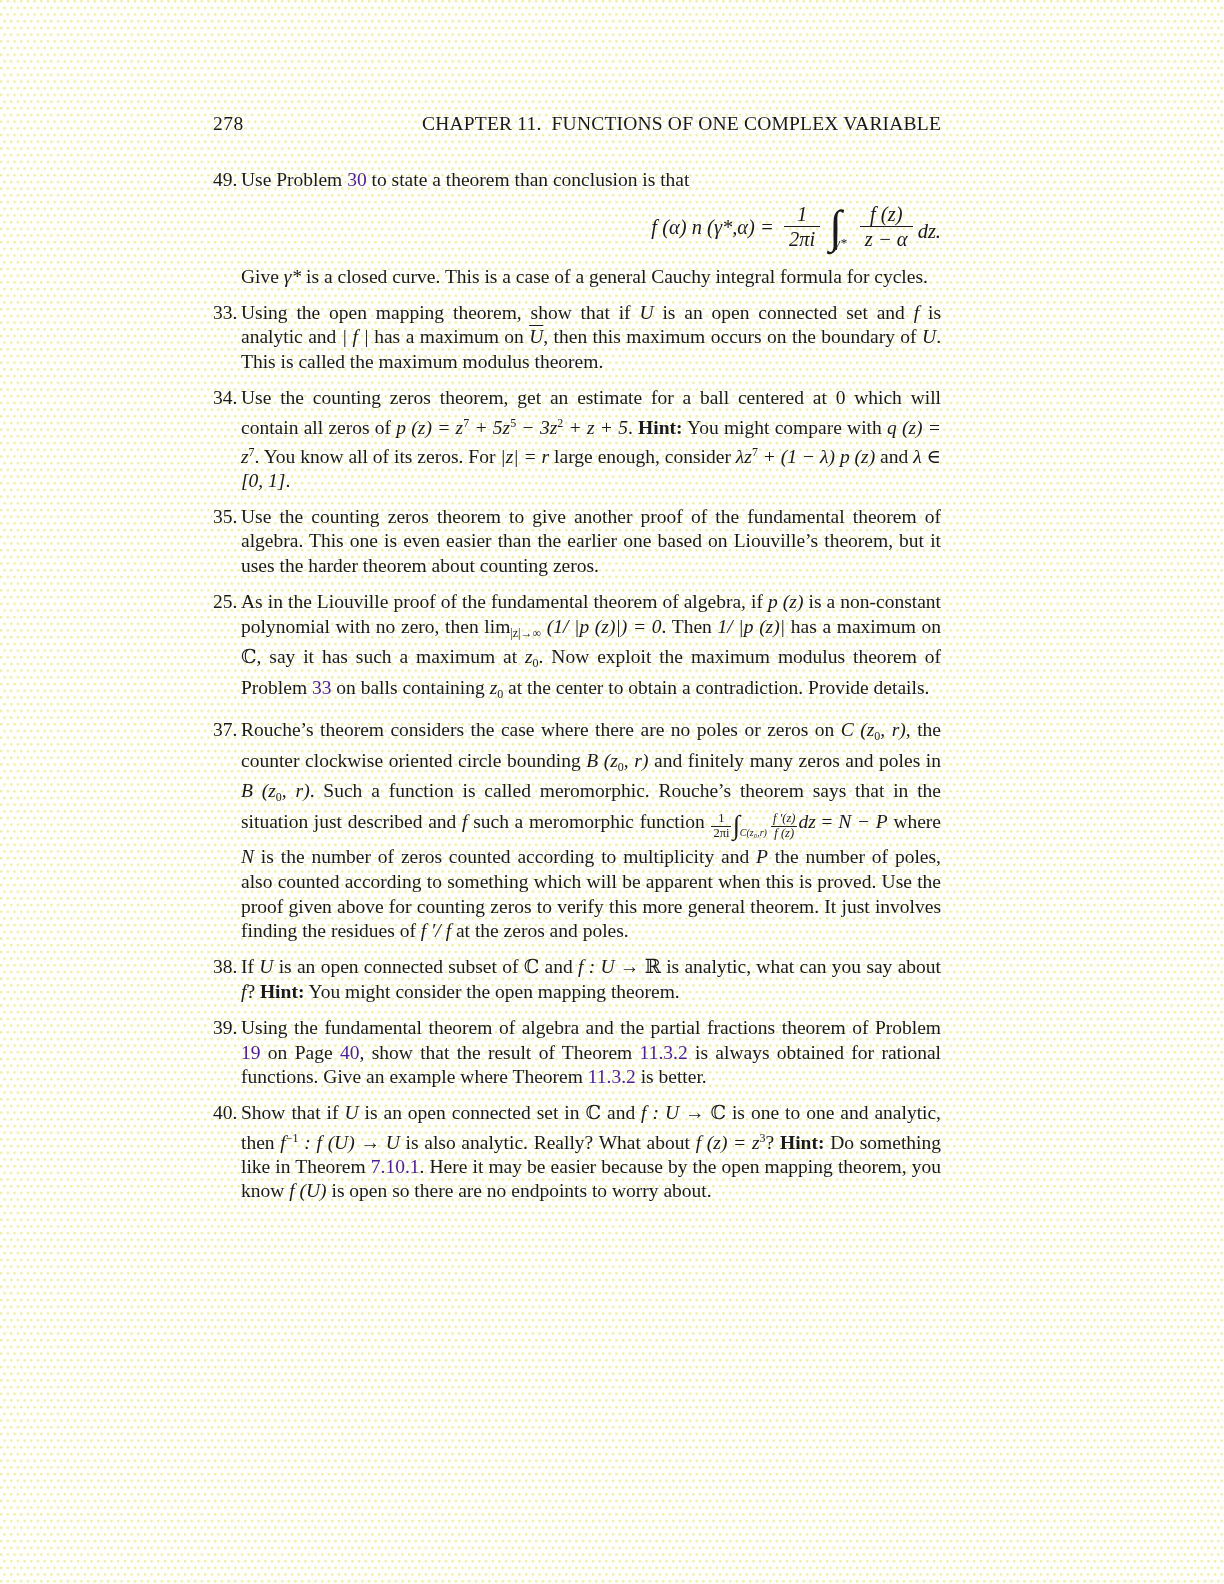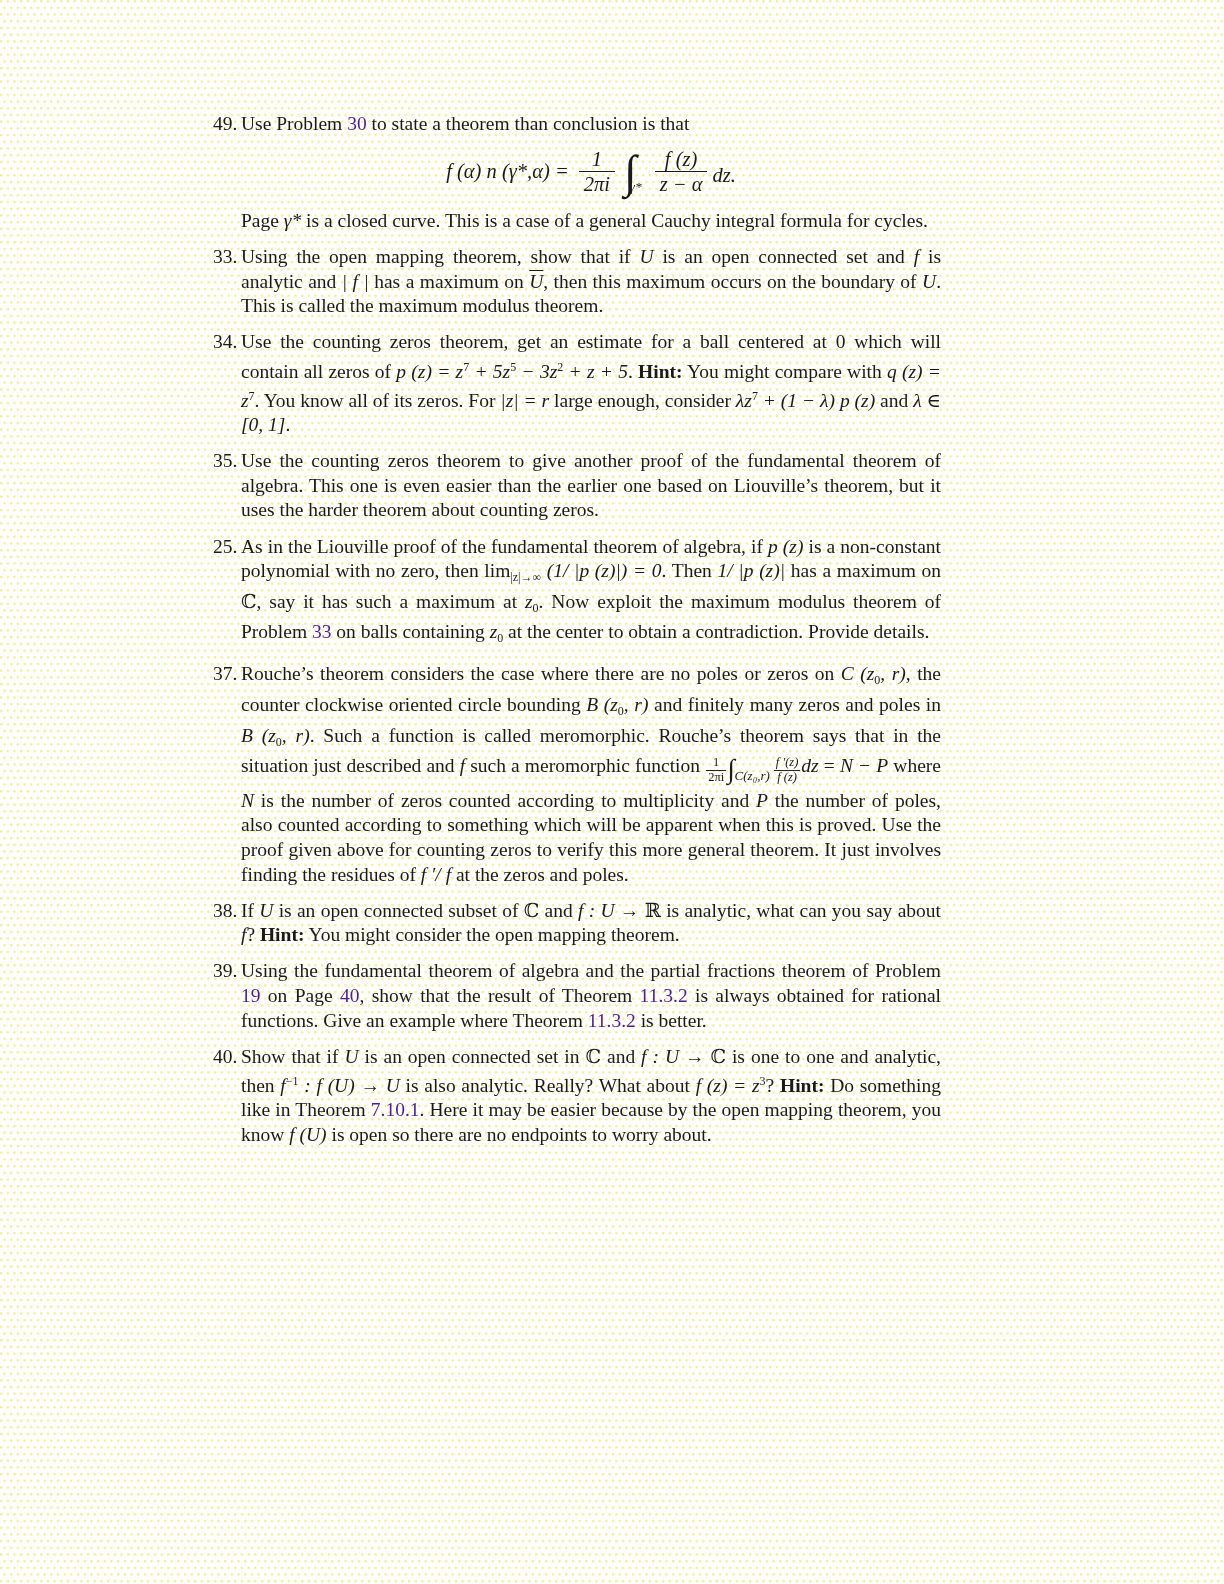--- a/index.html
+++ b/index.html
@@ -24,59 +24,63 @@
   .prob{display:flex;margin-bottom:11.5px;}
   .plabel{width:28px;flex:none;}
   .ptext{flex:1;text-align:justify;}
   .ppar{margin:0;}
   .it{font-style:italic;}
   .bd{font-weight:bold;}
   .lnk{color:#4c1d95;cursor:pointer;}
   .ovl{text-decoration:overline;}
   .msup{font-size:12px;vertical-align:6.5px;font-style:normal;}
   .msub{font-size:12px;vertical-align:-4px;font-style:normal;}
-  .isb{font-size:13px;vertical-align:-8px;margin-right:3px;font-style:italic;}
+  .isb{font-size:10px;vertical-align:-8px;margin-right:3px;font-style:italic;}
   .intg{font-size:27px;line-height:0;vertical-align:-6px;font-style:normal;}
   .ifrac{display:inline-block;font-size:12.5px;line-height:1.1;text-align:center;vertical-align:-9px;margin:0 1px;}
   .ifrac .fn{display:block;padding:0 2px;}
   .ifrac .fd{display:block;padding:0 2px;border-top:1px solid #222;}
-  .eqrow{display:flex;justify-content:center;align-items:center;margin:10px 0 13px;text-align:left;}
+  .eqrow{display:flex;justify-content:flex-end;align-items:center;margin:10px 0 13px;text-align:left;}
   .eqpc{font-size:20.5px;}
   .eqlhs{margin-right:8px;}
   .eqtail{margin-left:3px;margin-top:8px;}
   .dfrac{display:inline-block;text-align:center;font-size:20.5px;line-height:1.18;margin:0 2px;}
   .dfrac .fn{display:block;padding:0 5px;}
   .dfrac .fd{display:block;padding:0 5px;border-top:1.3px solid #1a1a1a;}
   .bigint{font-size:46px;line-height:0.5;margin-left:7px;font-style:normal;}
   .bigintsub{font-size:13.5px;position:relative;top:16px;left:-7px;margin-right:4px;}
 </style>
 </head>
 <body>
 
 <div class="page">
+  <div class="pagehead">
+    <span class="pnum">278</span>
+    <span class="ptitle">CHAPTER 11. FUNCTIONS OF ONE COMPLEX VARIABLE</span>
+  </div>
   <div class="plist">
       <div class="prob">
         <span class="plabel">49.</span>
         <div class="ptext">
           <div class="ppar"><span>Use Problem </span><span class="lnk">30</span><span> to state a theorem than conclusion is that</span></div>
           <div class="eqrow">
             <span class="it eqpc eqlhs">f (α) n (γ*,α) =</span>
             <span class="dfrac it">
               <span class="fn">1</span>
               <span class="fd">2πi</span>
             </span>
             <span class="bigint">∫</span>
             <span class="bigintsub it">γ*</span>
             <span class="dfrac it">
               <span class="fn">f (z)</span>
               <span class="fd">z − α</span>
             </span>
             <span class="it eqpc eqtail">dz.</span>
           </div>
-          <div class="ppar"><span>Page </span><span class="it">γ*</span><span> is a closed curve. This is a case of a general Cauchy integral formula for cycles.</span></div>
+          <div class="ppar"><span>Give </span><span class="it">γ*</span><span> is a closed curve. This is a case of a general Cauchy integral formula for cycles.</span></div>
         </div>
       </div>
       <div class="prob">
         <span class="plabel">33.</span>
         <div class="ptext">
           <div class="ppar"><span>Using the open mapping theorem, show that if </span><span class="it">U</span><span> is an open connected set and </span><span class="it">f</span><span> is analytic and </span><span class="it">| f |</span><span> has a maximum on </span><span class="it ovl">U</span><span>, then this maximum occurs on the boundary of </span><span class="it">U</span><span>. This is called the maximum modulus theorem.</span></div>
         </div>
       </div>
       <div class="prob">
         <span class="plabel">34.</span>

